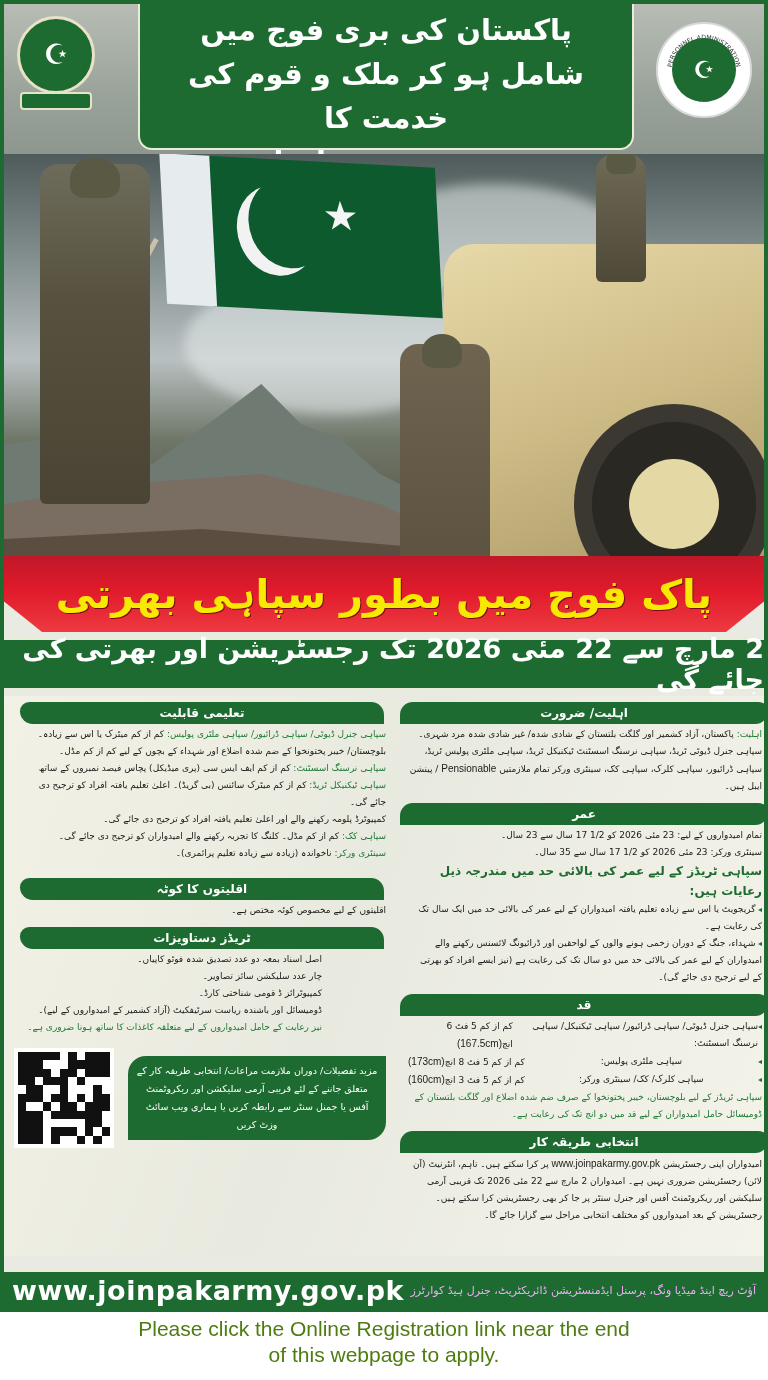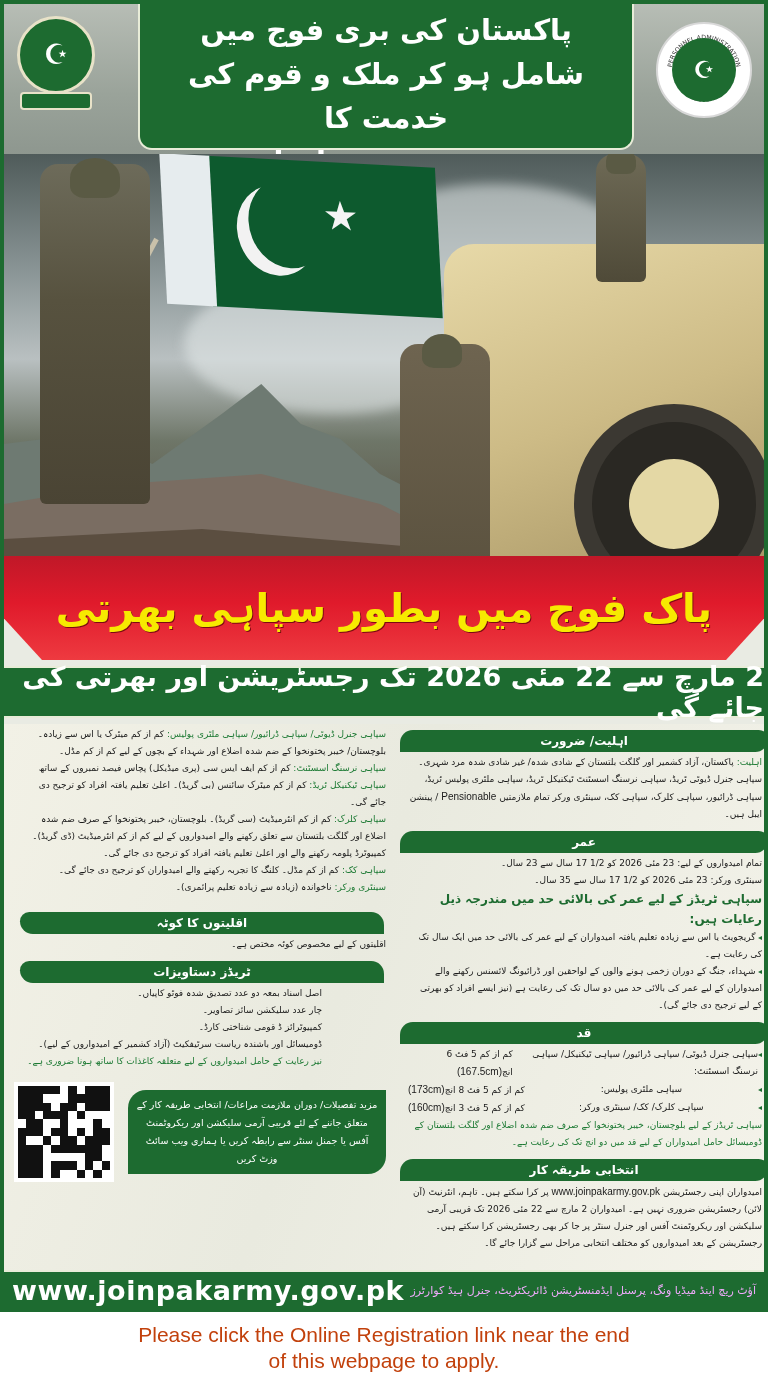--- a/index.html
+++ b/index.html
@@ -32,21 +32,21 @@
   .soldier { position:absolute; background: #5e5540; border-radius: 18px 18px 6px 6px; }
   .soldier-main { left: 36px; top: 10px; width: 110px; height: 340px; background: linear-gradient(180deg,#6d6b5a 0%,#57523f 40%,#4a4434 100%); }
   .helmet { position:absolute; background:#5a5a44; border-radius:50% 50% 30% 30%; }
   .vehicle { position:absolute; right:-20px; top:90px; width:340px; height:330px; background: linear-gradient(160deg,#e7d9a8 0%,#cdbb86 50%,#a69464 100%); border-radius: 30px 10px 0 0; }
   .wheel { position:absolute; right:10px; bottom:-30px; width:200px; height:200px; border-radius:50%; background:#2a2823; border:18px solid #3b3832; }
   .wheel-hub { position:absolute; left:50%; top:50%; width:90px; height:90px; transform:translate(-50%,-50%); border-radius:50%; background:#e4d8a5; }
   .soldier-lean { left: 396px; top: 190px; width: 90px; height: 230px; background: linear-gradient(180deg,#6e6450 0%,#5b523f 100%); }
   .soldier-top { left: 592px; top: 0; width: 50px; height: 128px; background: linear-gradient(180deg,#6e6a56 0%,#4f4a38 100%); }
 
   
-  .red-banner { position: relative; height: 104px; margin-top: -8px; background: linear-gradient(180deg,#c01828 0%,#e01a2b 45%,#ee3a40 100%); clip-path: polygon(0 0,100% 0,100% 60%,95% 100%,5% 100%,0 60%); display:flex; align-items:center; justify-content:center; }
+  .red-banner { position: relative; height: 76px; margin-top: -8px; background: linear-gradient(180deg,#c01828 0%,#e01a2b 45%,#ee3a40 100%); clip-path: polygon(0 0,100% 0,100% 60%,95% 100%,5% 100%,0 60%); display:flex; align-items:center; justify-content:center; }
   .red-banner span { font-size: 40px; font-weight: bold; color: #f7ea00; direction: rtl; text-shadow: 1px 1px 0 #7a0a12; }
 
   
   .date-strip { position: relative; height: 52px; margin-top: 6px; background: #1d6b30; display:flex; align-items:center; justify-content:flex-end; border-top: 2px solid #e8ecd8; border-bottom: 2px solid #e8ecd8; }
   .date-strip span { font-size: 27px; font-weight: bold; color: #ffffff; direction: rtl; }
 
   
   .content { position: relative; height: 560px; margin-top: 6px; background: linear-gradient(110deg,#f2f1e6 0%,#e9eadf 45%,#f4f3ea 100%); display:flex; gap: 8px; padding: 0 6px 0 8px; }
   .col { flex: 1; display:flex; flex-direction:column; direction: rtl; }
   .col-left { width: 380px; flex: none; }
@@ -68,21 +68,21 @@
   .qr i { display:block; }
   .qr i.b { background:#111; }
   .info-box { width: 258px; height: 84px; background: #1d6b30; color: #fff; border-radius: 18px 0 18px 0; font-size: 9.5px; line-height: 18px; text-align: center; direction: rtl; padding: 6px 8px; }
 
   
   .footer-strip { position: absolute; left: 0; bottom: 0; width: 760px; height: 38px; background: #1d6b30; display:flex; align-items:center; justify-content:space-between; padding: 0 8px; border-top: 2px solid #e8ecd8; }
   .url { font-family: "DejaVu Sans", sans-serif; font-size: 27px; font-weight: bold; color: #ffffff; letter-spacing: 0.5px; }
   .footer-ur { font-size: 11px; color: #f0abfc; direction: rtl; }
 
   
-  .notice { width: 768px; text-align: center; font-family: "Liberation Sans", sans-serif; font-size: 21px; line-height: 26px; color: #c2410c; padding-top: 10px; }
+  .notice { width: 768px; text-align: center; font-family: "Liberation Sans", sans-serif; font-size: 21px; line-height: 26px; color: #4d7c0f; padding-top: 4px; }
 </style>
 </head>
 <body>
 
 <div class="ad">
  <div class="ad-inner">
 
   <div class="header">
     <div class="logo logo-left">
       <div class="disc">
@@ -146,25 +146,25 @@
     <span>پاک فوج میں بطور سپاہی بھرتی</span>
   </div>
 
   <div class="date-strip">
     <span>2 مارچ سے 22 مئی 2026 تک رجسٹریشن اور بھرتی کی جائے گی</span>
   </div>
 
   <div class="content">
 
     <div class="col col-left">
+      <div class="sec-head">تعلیمی قابلیت</div>
       <div class="sec-body">
         <p><span class="lbl">سپاہی جنرل ڈیوٹی/ سپاہی ڈرائیور/ سپاہی ملٹری پولیس:</span><span> کم از کم میٹرک یا اس سے زیادہ۔ بلوچستان/ خیبر پختونخوا کے ضم شدہ اضلاع اور شہداء کے بچوں کے لیے کم از کم مڈل۔</span></p>
         <p><span class="lbl">سپاہی نرسنگ اسسٹنٹ:</span><span> کم از کم ایف ایس سی (پری میڈیکل) پچاس فیصد نمبروں کے ساتھ</span></p>
         <p><span class="lbl">سپاہی ٹیکنیکل ٹریڈ:</span><span> کم از کم میٹرک سائنس (بی گریڈ)۔ اعلیٰ تعلیم یافتہ افراد کو ترجیح دی جائے گی۔</span></p>
-        <p><span class="lbl">سپاہی کلرک:</span><span> کم از کم انٹرمیڈیٹ (سی گریڈ)۔ بلوچستان، خیبر پختونخوا کے صرف ضم شدہ اضلاع اور گلگت بلتستان سے تعلق رکھنے والے امیدواروں کے لیے کم از کم انٹرمیڈیٹ (ڈی گریڈ)۔</span></p>
         <p><span>کمپیوٹرڈ پلومہ رکھنے والے اور اعلیٰ تعلیم یافتہ افراد کو ترجیح دی جائے گی۔</span></p>
         <p><span class="lbl">سپاہی کک:</span><span> کم از کم مڈل۔ کلنگ کا تجربہ رکھنے والے امیدواران کو ترجیح دی جائے گی۔</span></p>
         <p><span class="lbl">سینٹری ورکر:</span><span> ناخواندہ (زیادہ سے زیادہ تعلیم پرائمری)۔</span></p>
       </div>
 
       <div class="sec-head" style="margin-top:14px">اقلیتوں کا کوٹہ</div>
       <div class="sec-body">اقلیتوں کے لیے مخصوص کوٹہ مختص ہے۔</div>
 
       <div class="sec-head">ٹریڈز دستاویزات</div>
       <div class="sec-body" style="padding-right:70px">

